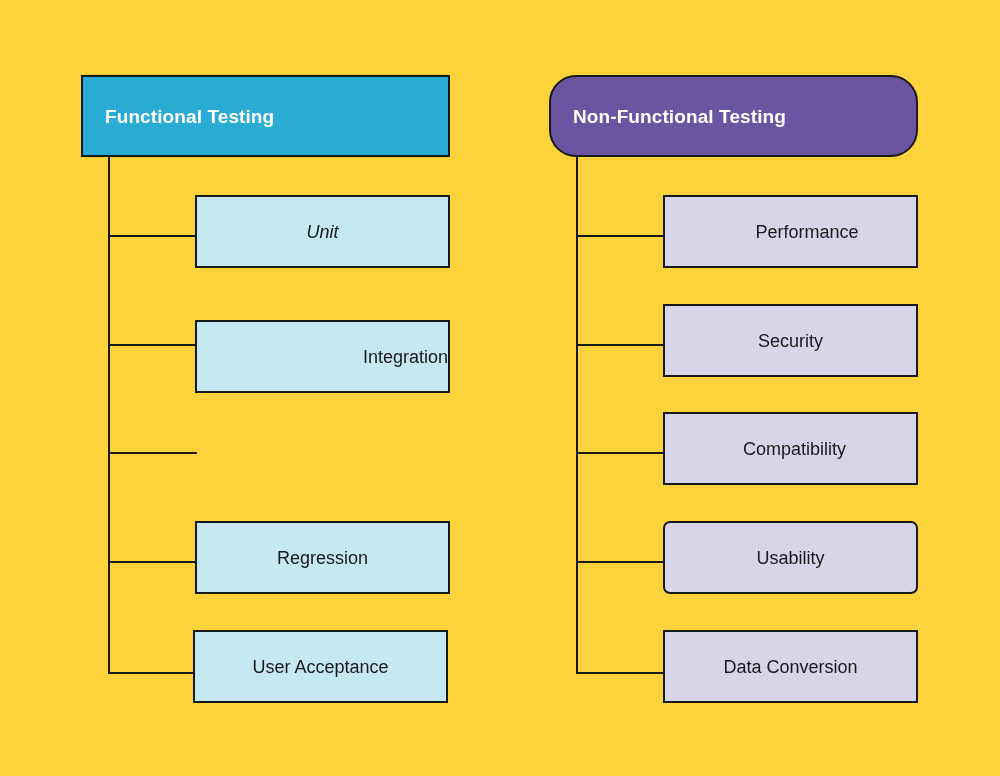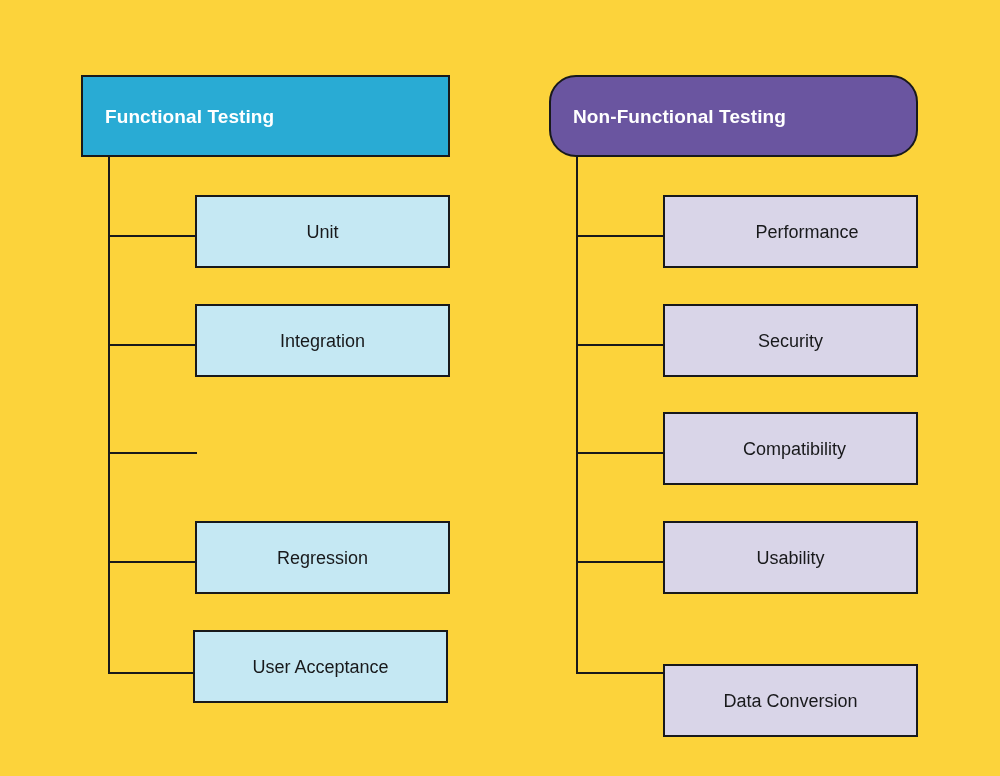--- a/index.html
+++ b/index.html
@@ -91,24 +91,24 @@
     <div class="branch" style="left:108px; top:235px; width:89px;"></div>
     <div class="branch" style="left:108px; top:344px; width:89px;"></div>
     <div class="branch" style="left:108px; top:452px; width:89px;"></div>
     <div class="branch" style="left:108px; top:561px; width:89px;"></div>
     <div class="branch" style="left:108px; top:672px; width:89px;"></div>
 
     <div class="header-box" style="left:81px; top:75px; width:369px; height:82px;">
       <span class="header-label">Functional Testing</span>
     </div>
 
-    <div class="child-box" style="left:195px; top:195px; width:255px; height:73px;">
+    <div class="child-box" style="left:195px; top:195px; width:255px; height:73px;font-style:italic;">
       <span class="child-label">Unit</span>
     </div>
-    <div class="child-box" style="left:195px; top:304px; width:255px; height:73px;">
+    <div class="child-box" style="left:195px; top:320px; width:255px; height:73px;justify-content:flex-end;">
       <span class="child-label">Integration</span>
     </div>
     <div class="child-box" style="left:195px; top:521px; width:255px; height:73px;">
       <span class="child-label">Regression</span>
     </div>
     <div class="child-box" style="left:193px; top:630px; width:255px; height:73px;">
       <span class="child-label">User Acceptance</span>
     </div>
   </div>
 
@@ -127,21 +127,21 @@
 
     <div class="child-box" style="left:663px; top:195px; width:255px; height:73px;padding-left:33px;">
       <span class="child-label">Performance</span>
     </div>
     <div class="child-box" style="left:663px; top:304px; width:255px; height:73px;">
       <span class="child-label">Security</span>
     </div>
     <div class="child-box" style="left:663px; top:412px; width:255px; height:73px;padding-left:8px;">
       <span class="child-label">Compatibility</span>
     </div>
-    <div class="child-box" style="left:663px; top:521px; width:255px; height:73px;">
+    <div class="child-box" style="left:663px; top:521px; width:255px; height:73px;border-radius:7px;">
       <span class="child-label">Usability</span>
     </div>
-    <div class="child-box" style="left:663px; top:630px; width:255px; height:73px;margin-top:34px;">
+    <div class="child-box" style="left:663px; top:630px; width:255px; height:73px;">
       <span class="child-label">Data Conversion</span>
     </div>
   </div>
 
 </div>
 
 </body></html>

